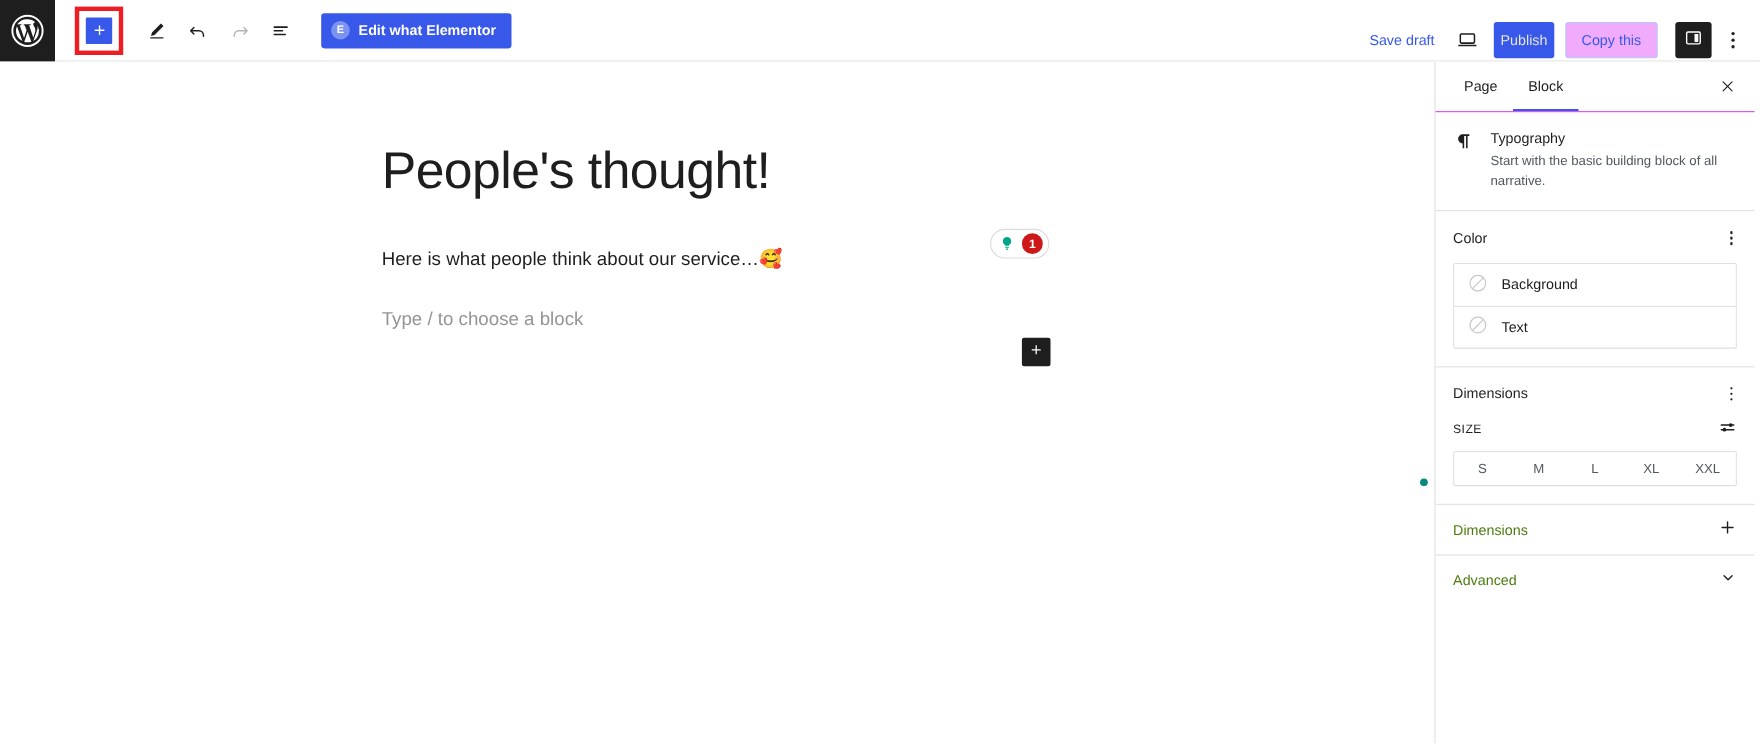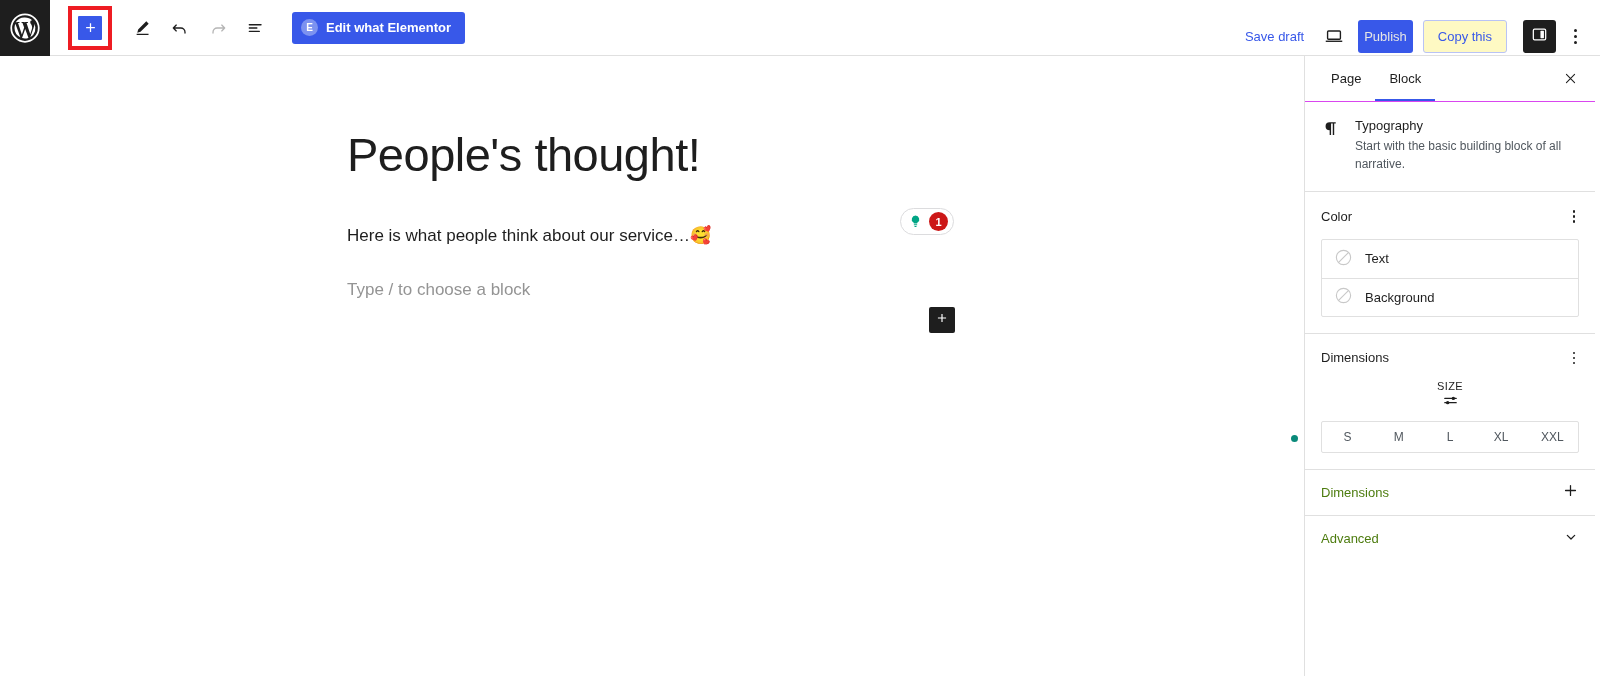--- a/index.html
+++ b/index.html
@@ -69,21 +69,21 @@
     color: #3858e9; font-size: 13px; background: none; border: none;
     cursor: pointer; padding: 0 12px; height: 36px;
     font-family: "Liberation Sans", sans-serif;
   }
   .publish-btn {
     background: #3858e9; color: #e5e5e5; border: none; border-radius: 3px;
     height: 33px; padding: 0 6px; font-size: 13px; cursor: pointer; margin-left: 6px;
     font-family: "Liberation Sans", sans-serif;
   }
   .copy-btn {
-    background: #fef9c3; color: #3858e9; border: 1px solid #b9c3f5; border-radius: 3px;
+    background: #f0abfc; color: #3858e9; border: 1px solid #b9c3f5; border-radius: 3px;
     height: 33px; padding: 0 14px; font-size: 13px; cursor: pointer; margin-left: 10px;
     font-family: "Liberation Sans", sans-serif;
   }
   .settings-toggle {
     width: 33px; height: 33px; background: #1e1e1e; border-radius: 3px;
     display: flex; align-items: center; justify-content: center; cursor: pointer;
     margin-left: 16px; border: none;
   }
   .kebab-btn {
     width: 34px; height: 36px; background: none; border: none; cursor: pointer;
@@ -167,21 +167,21 @@
   .sb-kebab i { width: 2.5px; height: 2.5px; border-radius: 50%; background: #1e1e1e; display: block; }
 
   .color-list { border: 1px solid #e0e0e0; border-radius: 2px; overflow: hidden; }
   .color-row {
     display: flex; align-items: center; gap: 12px; height: 38px; padding: 0 12px; cursor: pointer;
   }
   .color-row + .color-row { border-top: 1px solid #e0e0e0; }
   .color-row span { font-size: 13px; color: #1e1e1e; }
 
   .size-label-row {
-    display: flex; align-items: center; justify-content: space-between; margin-bottom: 8px; flex-direction: column;
+    display: flex; align-items: center; justify-content: space-between; margin-bottom: 8px;
   }
   .size-label { font-size: 11px; color: #1e1e1e; letter-spacing: 0.4px; }
   .size-group {
     display: flex; border: 1px solid #e0e0e0; border-radius: 2px; height: 32px; overflow: hidden;
   }
   .size-opt {
     flex: 1; display: flex; align-items: center; justify-content: center;
     font-size: 12px; color: #50575e; background: none; border: none; cursor: pointer;
     font-family: "Liberation Sans", sans-serif;
   }
@@ -372,30 +372,30 @@
           </span>
       </div>
       <div class="color-list">
         <div class="color-row">
           <span>
             <svg width="19" height="19" viewBox="0 0 24 24">
               <circle cx="12" cy="12" r="9" fill="none" stroke="#c8c8c8" stroke-width="1.4"></circle>
               <path stroke="#c8c8c8" stroke-width="1.4" d="M5.8 18.2 18.2 5.8"></path>
             </svg>
           </span>
-          <span>Text</span>
+          <span>Background</span>
         </div>
         <div class="color-row">
           <span>
             <svg width="19" height="19" viewBox="0 0 24 24">
               <circle cx="12" cy="12" r="9" fill="none" stroke="#c8c8c8" stroke-width="1.4"></circle>
               <path stroke="#c8c8c8" stroke-width="1.4" d="M5.8 18.2 18.2 5.8"></path>
             </svg>
           </span>
-          <span>Background</span>
+          <span>Text</span>
         </div>
       </div>
     </div>
 
     <div class="sb-section">
       <div class="sb-section-head">
         <span class="sb-section-title">Dimensions</span>
         <span class="sb-kebab">
             <i></i>
             <i></i>

